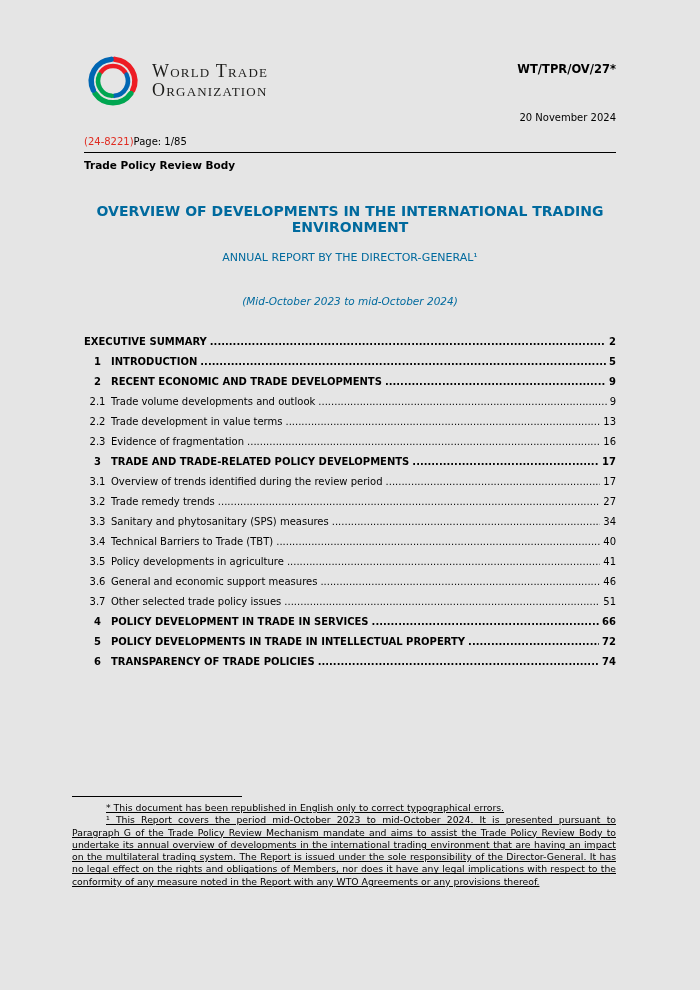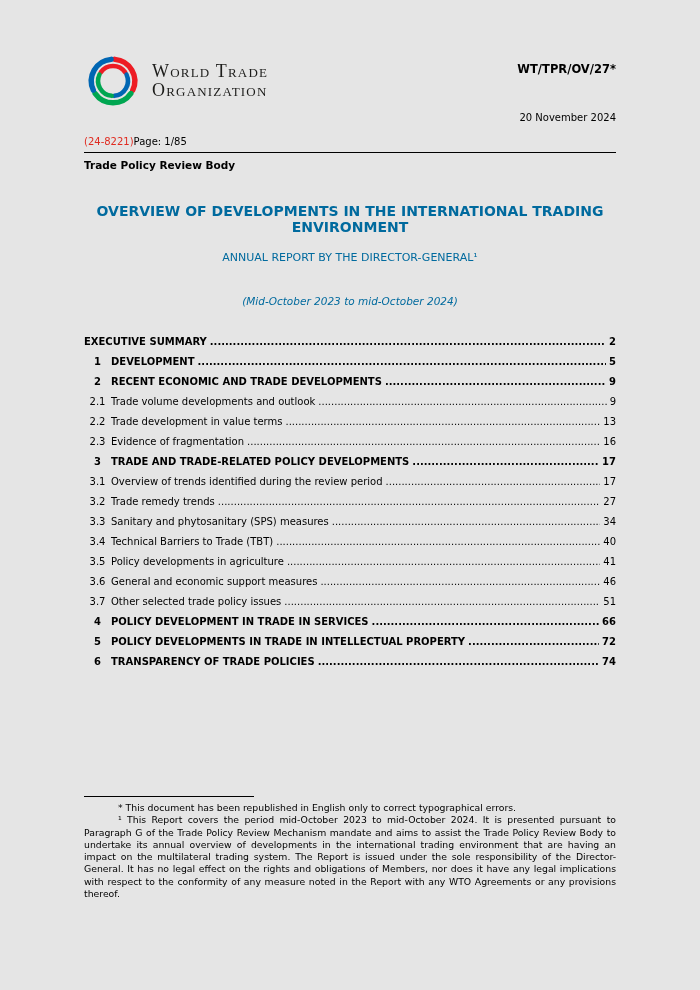--- a/index.html
+++ b/index.html
@@ -46,21 +46,21 @@
   .toc { margin-top: 25px; font-size: 10px; }
   .toc-row { display: flex; align-items: baseline; line-height: 20px; text-align: center; }
   .toc-row.bold { font-weight: bold; }
   .toc-num { flex: none; width: 27px; }
   .toc-label { flex: none; white-space: nowrap; }
   .toc-dots { flex: 1; overflow: hidden; white-space: nowrap; margin: 0 3px; }
   .toc-dots::after { content: "...................................................................................................................................................................................................................................."; }
   .toc-page { flex: none; }
 
   
-  .footnotes { position: absolute; left: 84px; right: 84px; top: 796px; }
+  .footnotes { position: absolute; left: 72px; right: 84px; top: 796px; text-decoration: underline; }
   .footnote-rule { width: 170px; border: none; border-top: 1px solid #000; margin-bottom: 5px; }
   .footnote { font-size: 9.3px; line-height: 12.3px; text-align: justify; text-indent: 34px; }
 </style>
 </head>
 <body>
 
 <div class="page">
 
   <div class="header-top">
     <div class="logo-wrap">
@@ -100,21 +100,21 @@
   </div>
 
   <div class="toc" id="toc-list">
       <div class="toc-row bold">
         <span class="toc-label">EXECUTIVE SUMMARY</span>
         <span class="toc-dots"></span>
         <span class="toc-page">2</span>
       </div>
       <div class="toc-row bold">
         <span class="toc-num">1</span>
-        <span class="toc-label">DEVELOPMENT</span>
+        <span class="toc-label">INTRODUCTION</span>
         <span class="toc-dots"></span>
         <span class="toc-page">5</span>
       </div>
       <div class="toc-row bold">
         <span class="toc-num">2</span>
         <span class="toc-label">RECENT ECONOMIC AND TRADE DEVELOPMENTS</span>
         <span class="toc-dots"></span>
         <span class="toc-page">9</span>
       </div>
       <div class="toc-row">

